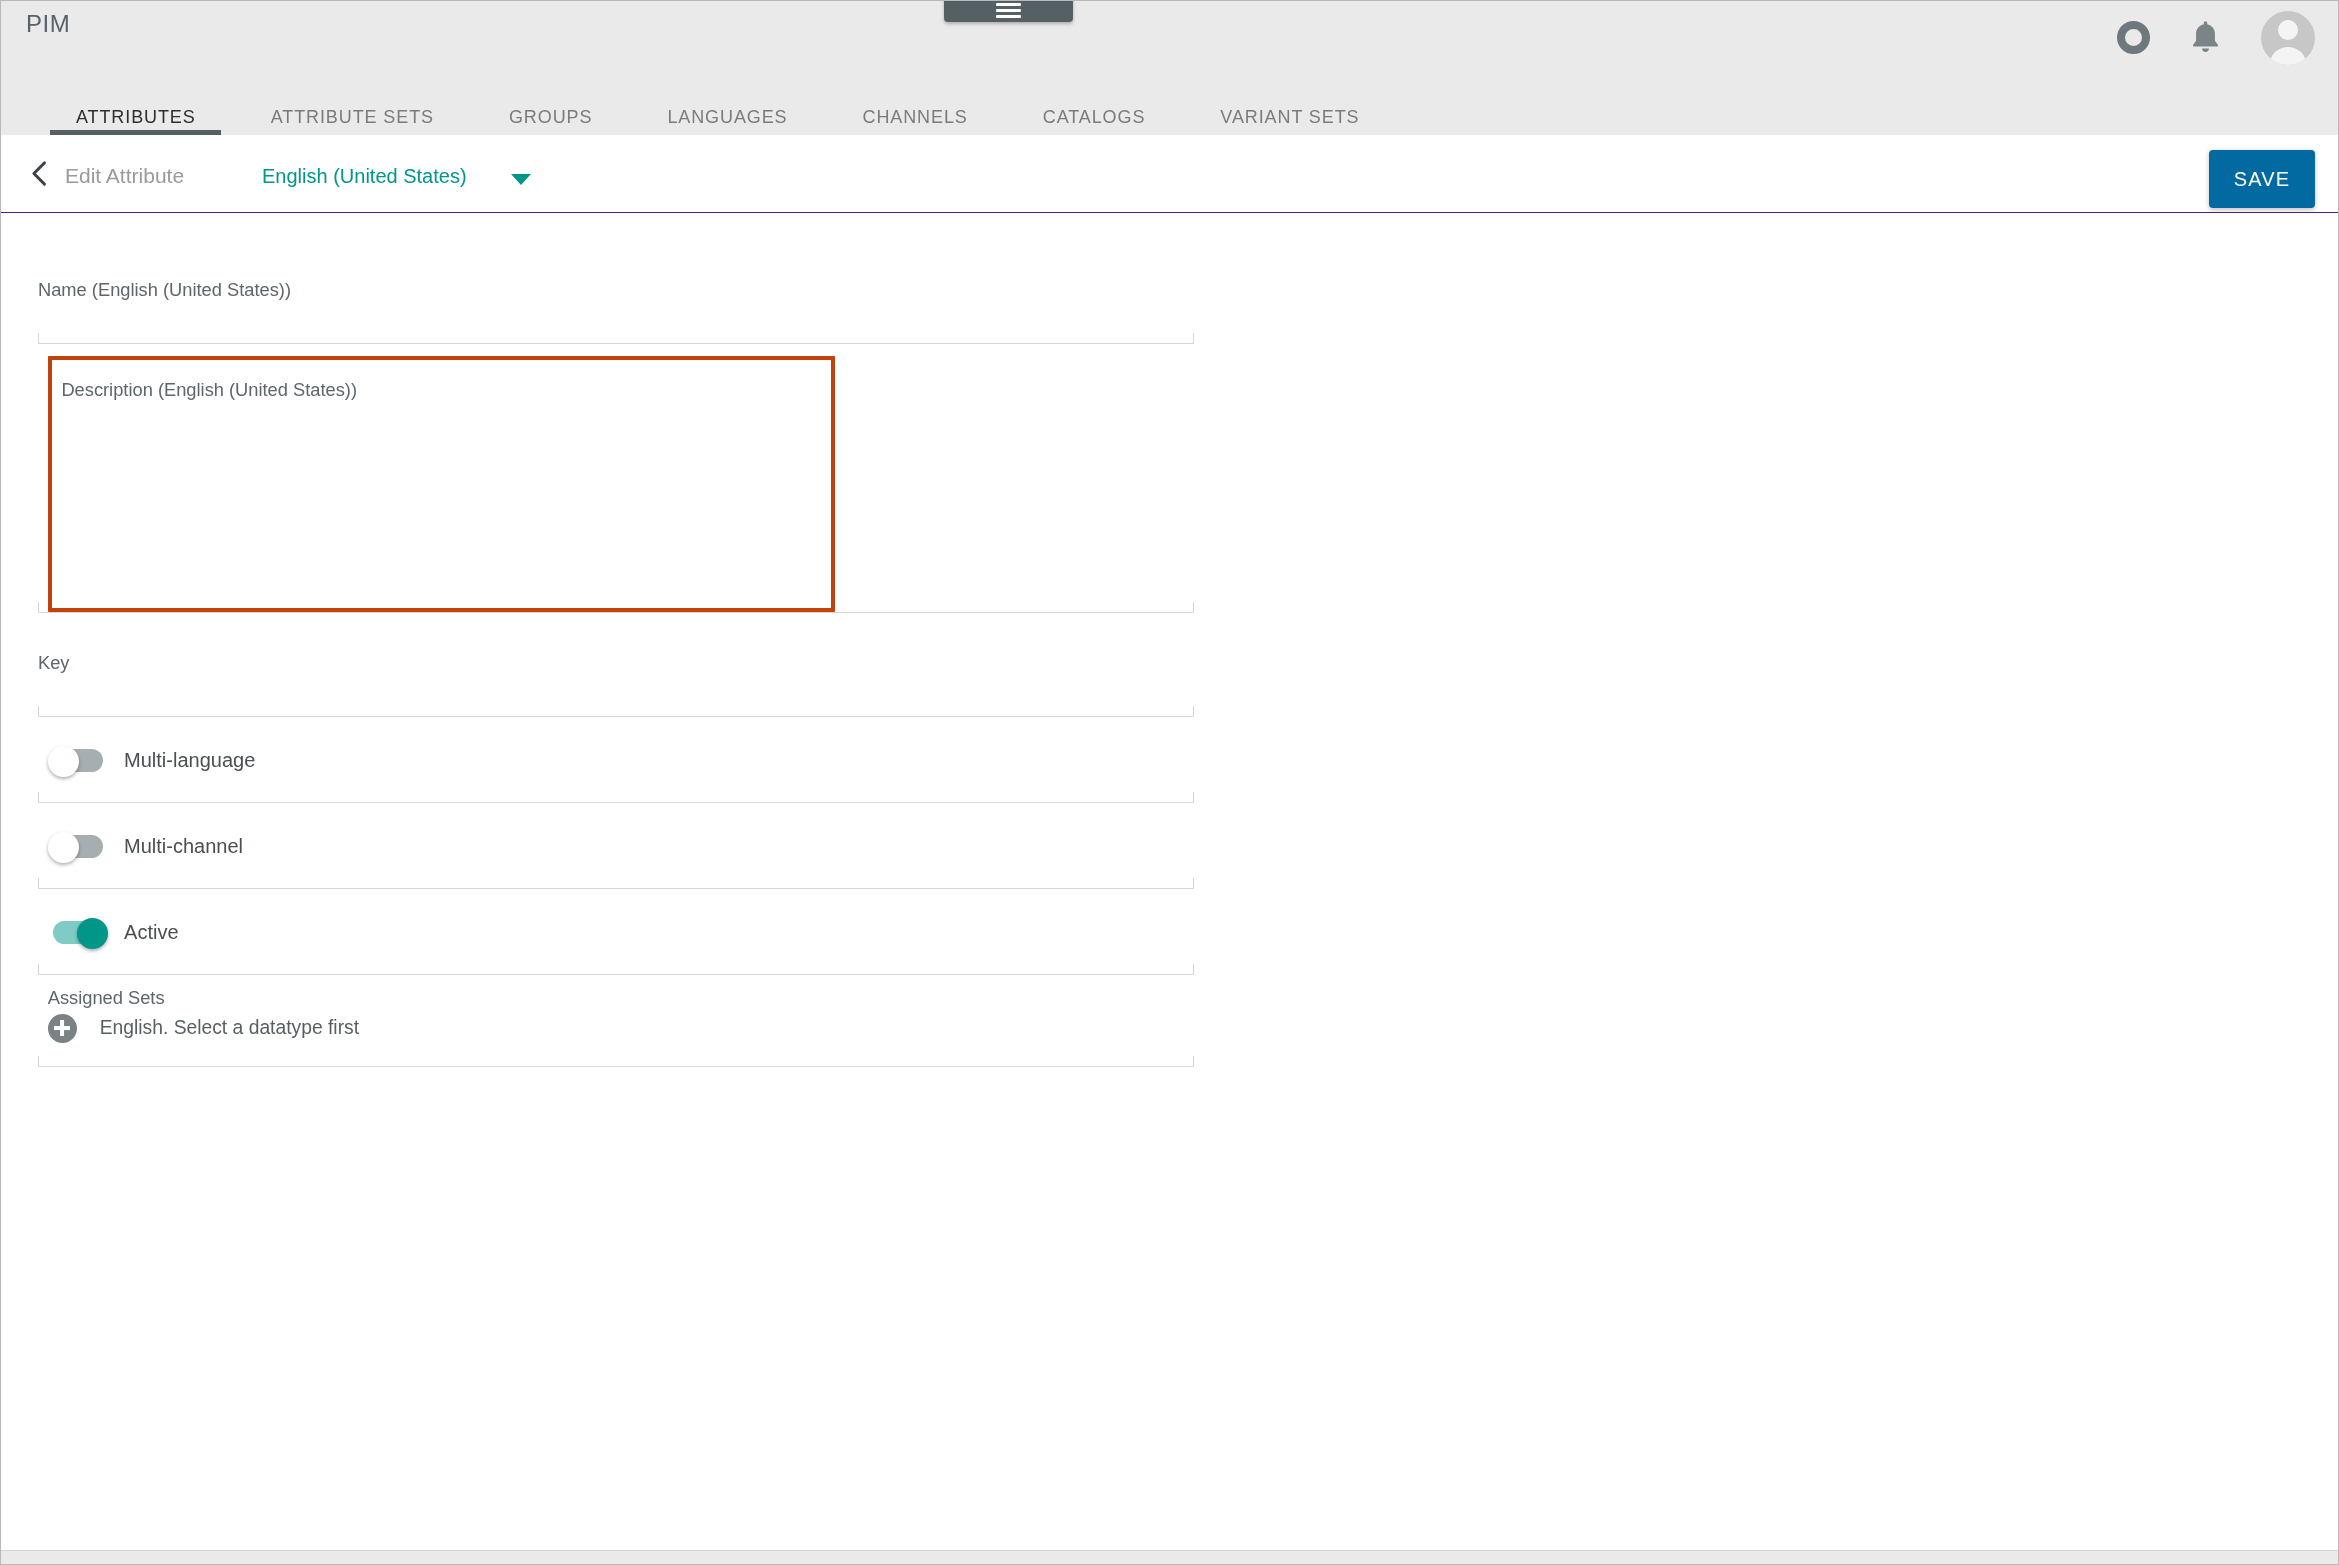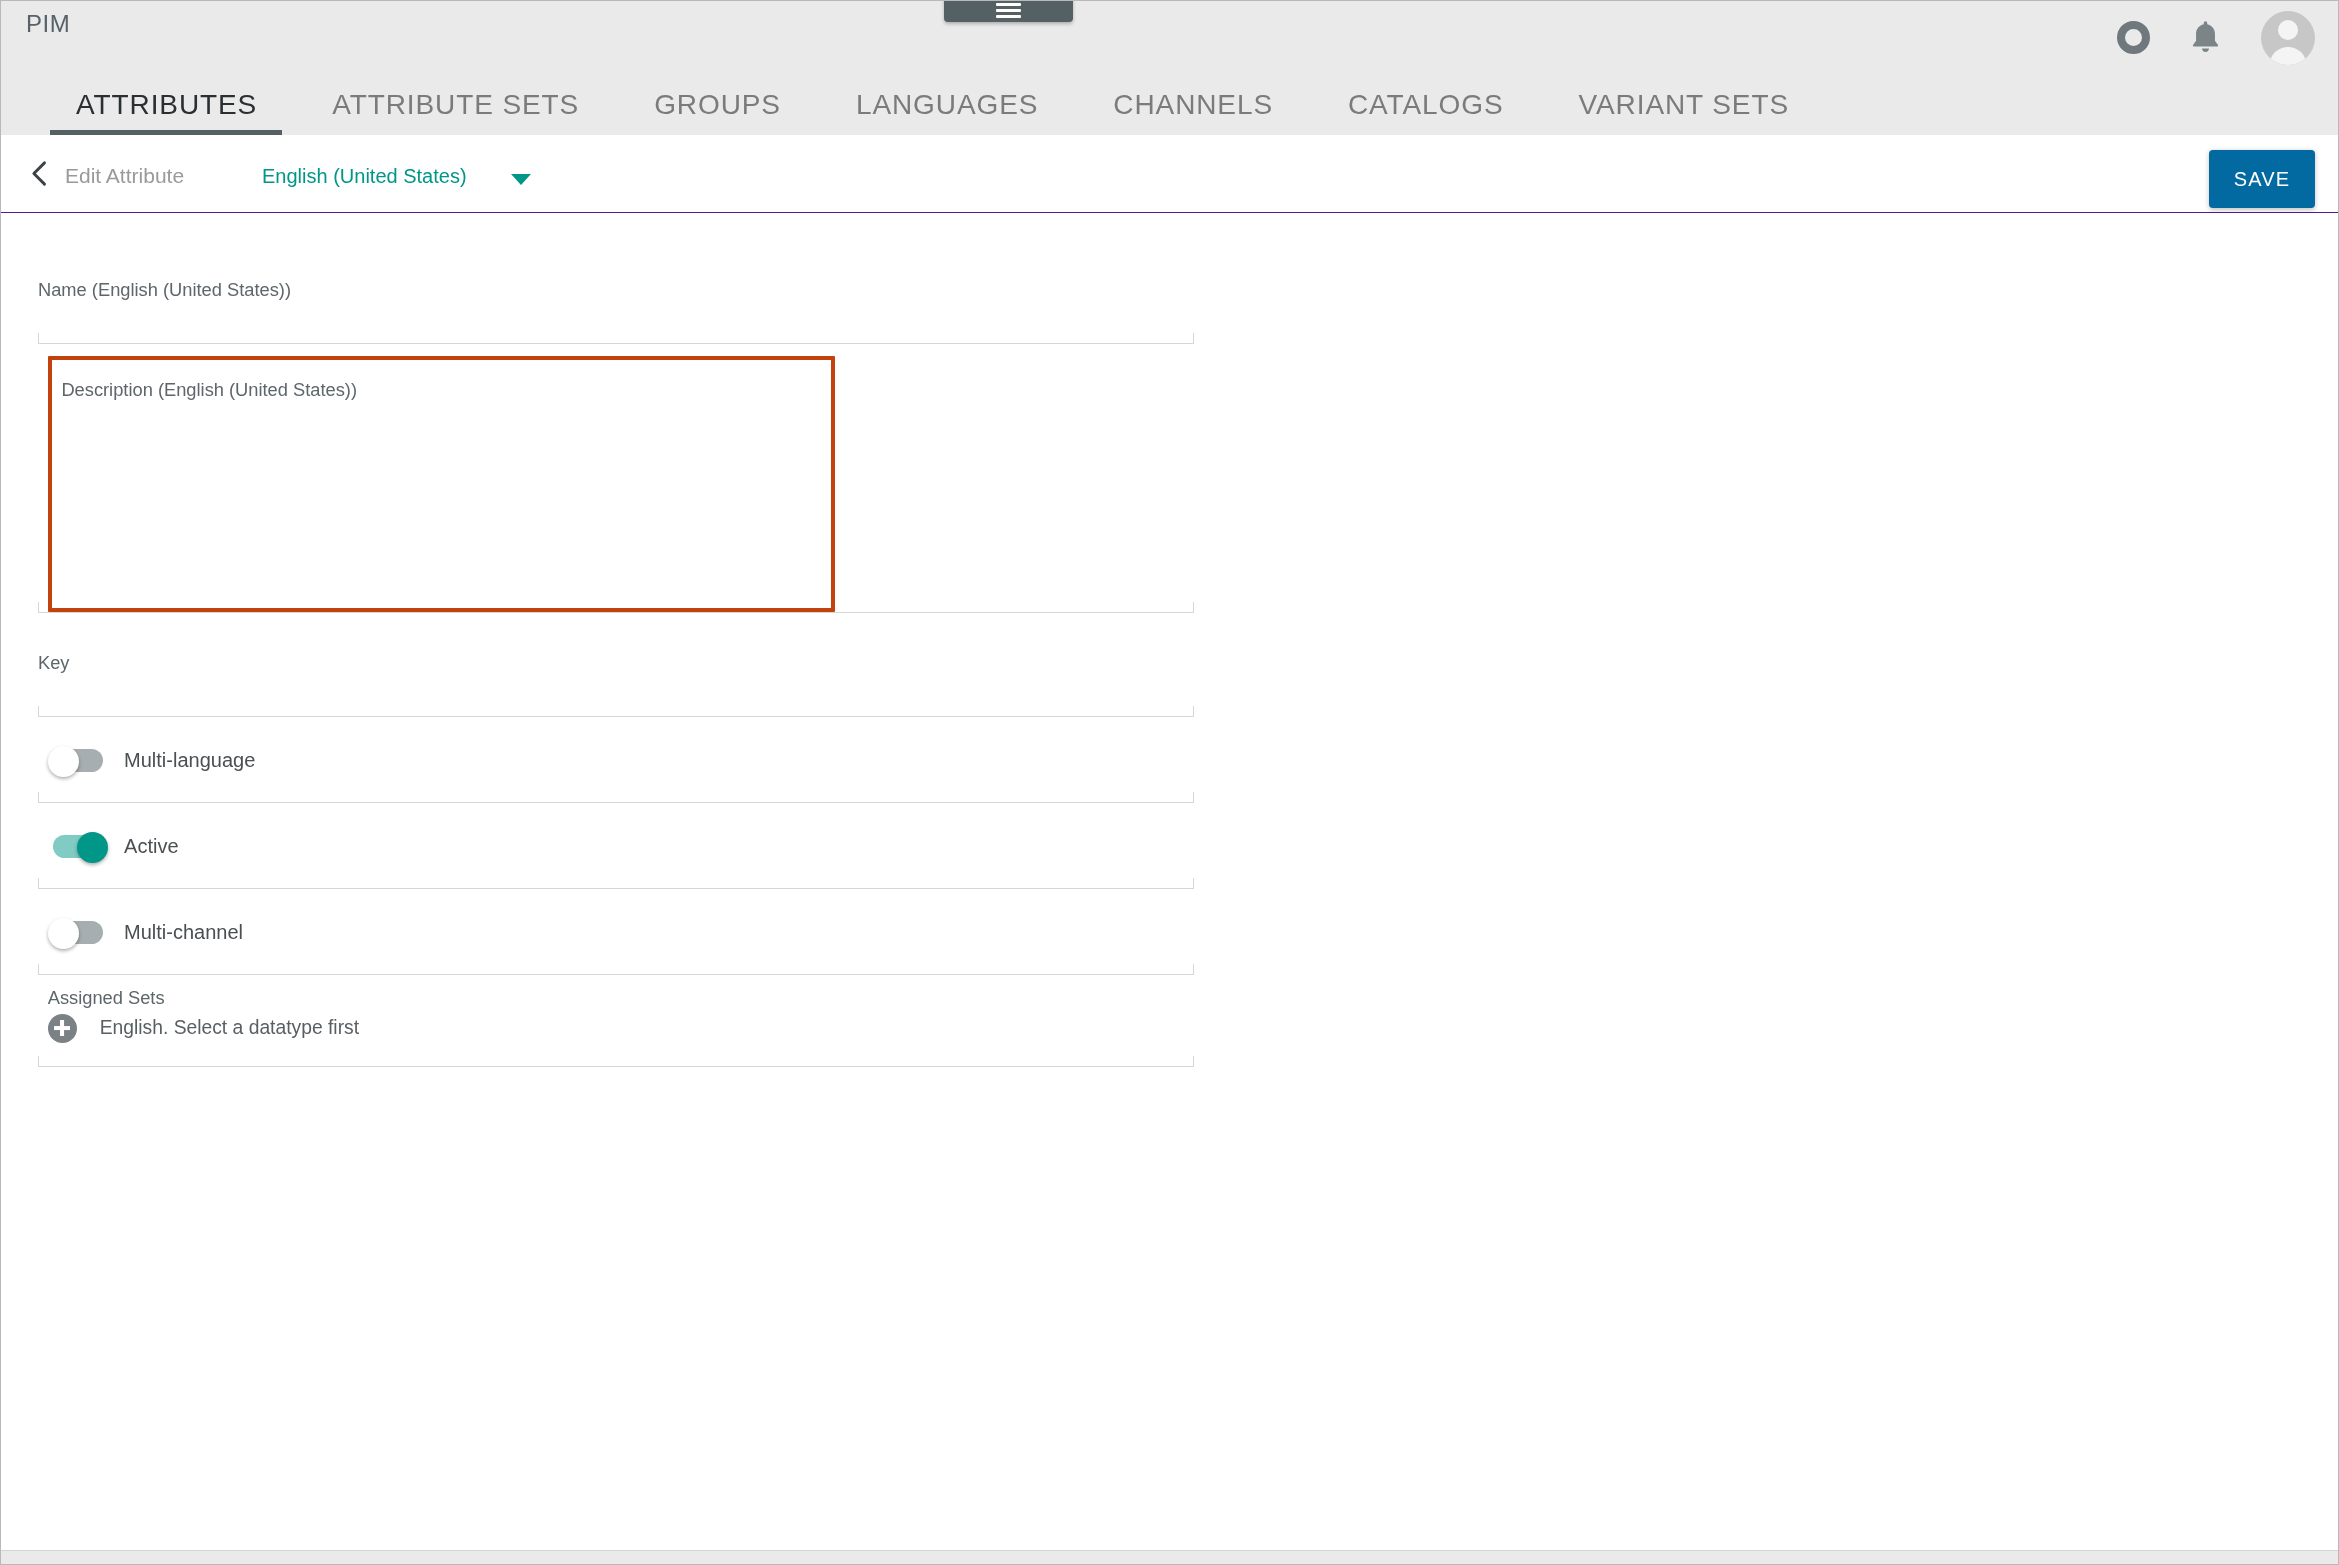--- a/index.html
+++ b/index.html
@@ -125,24 +125,24 @@
     position: absolute;
     left: 0;
     bottom: 0;
     display: flex;
     align-items: flex-end;
     padding-left: 75px;
     height: 60px;
   }
   .tab {
     position: relative;
-    font-size: 28px;
+    font-size: 18px;
     letter-spacing: 0.9px;
     color: #7b7b7b;
-    padding: 0 0 14px 0;
+    padding: 0 0 7px 0;
     margin-right: 75px;
     cursor: pointer;
     white-space: nowrap;
   }
   .tab:last-child { margin-right: 0; }
   .tab.active { color: #2a2f31; }
   .tab.active::after {
     content: "";
     position: absolute;
     left: -26px;
@@ -474,34 +474,34 @@
     <div class="field field-toggle">
       <div class="switch">
         <span class="track"></span>
         <span class="knob"></span>
       </div>
       <div class="toggle-label">Multi-language</div>
       <div class="field-underline"></div>
     </div>
 
     <div class="field field-toggle">
+      <div class="switch">
+        <span class="track"></span>
+        <span class="knob"></span>
+      </div>
+      <div class="toggle-label">Multi-channel</div>
+      <div class="field-underline"></div>
+    </div>
+
+    <div class="field field-toggle">
       <div class="switch on">
         <span class="track"></span>
         <span class="knob"></span>
       </div>
       <div class="toggle-label">Active</div>
-      <div class="field-underline"></div>
-    </div>
-
-    <div class="field field-toggle">
-      <div class="switch">
-        <span class="track"></span>
-        <span class="knob"></span>
-      </div>
-      <div class="toggle-label">Multi-channel</div>
       <div class="field-underline"></div>
     </div>
 
     <div class="field field-assigned">
       <div class="field-label assigned-label">Assigned Sets</div>
       <div class="assigned-row">
         <span class="plus-circle"></span>
         <span class="assigned-text">English. Select a datatype first</span>
       </div>
       <div class="field-underline"></div>

